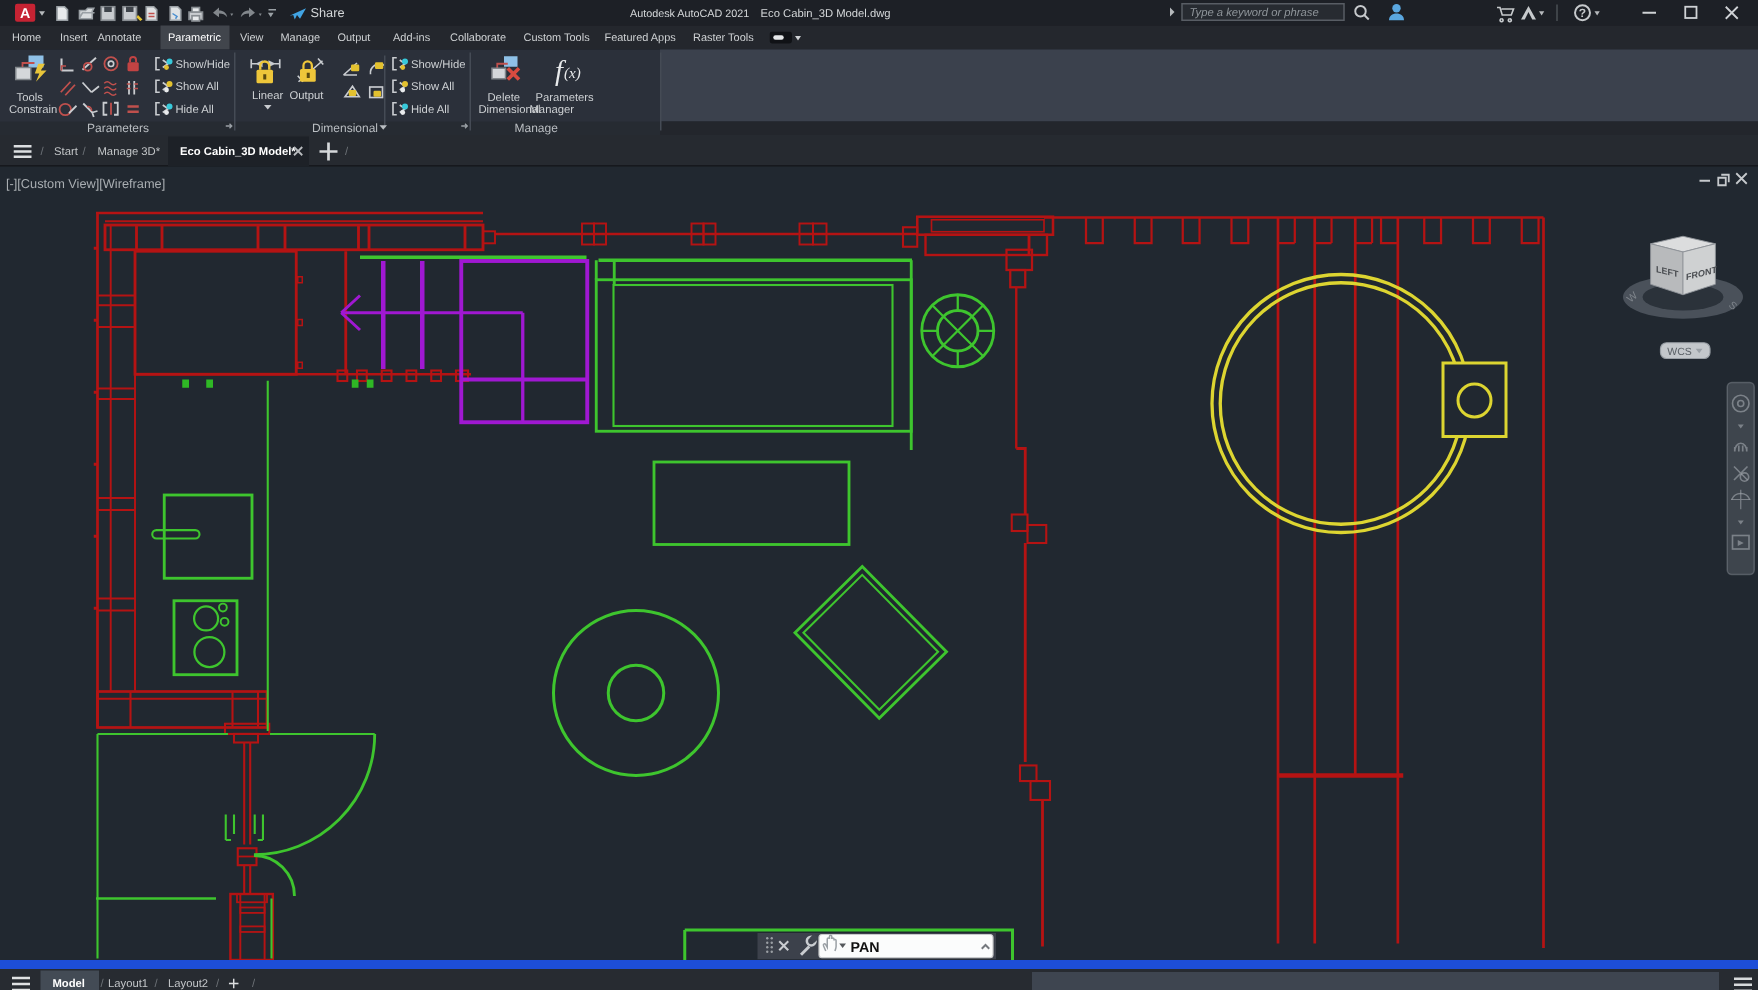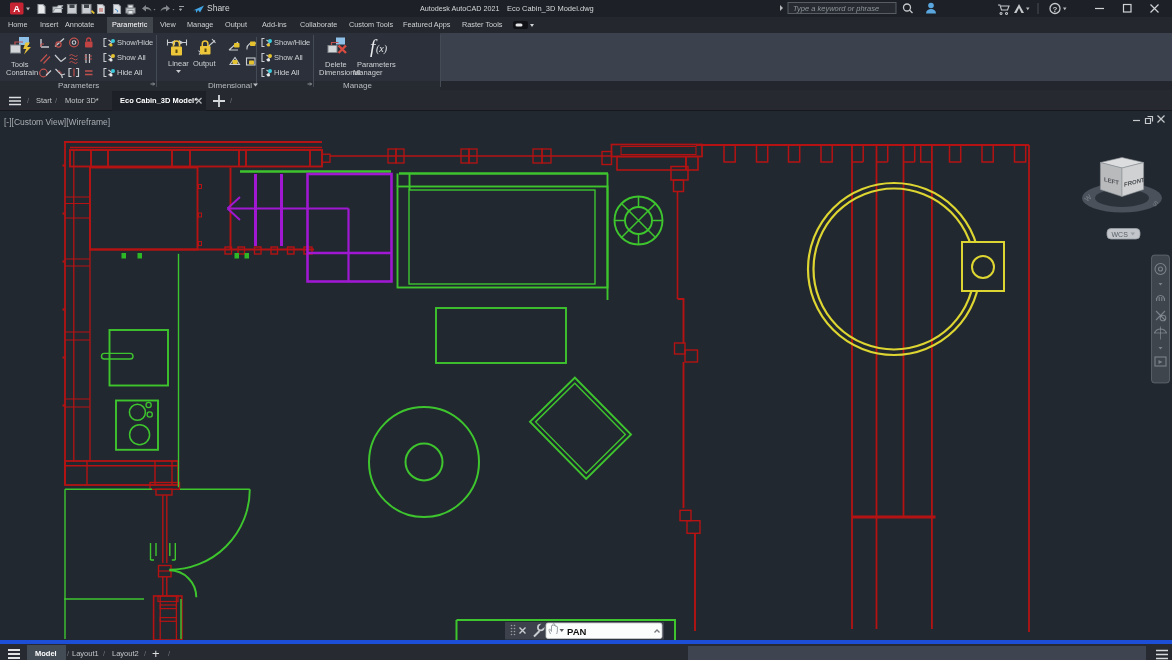--- a/index.html
+++ b/index.html
@@ -2,21 +2,21 @@
 <html><head><meta charset="utf-8">
 <style>
 *{margin:0;padding:0;box-sizing:border-box}
 body{width:1172px;height:660px;overflow:hidden;font-family:"Liberation Sans",sans-serif;background:#15171c}
 #app{position:relative;width:1172px;height:660px;overflow:hidden}
 .abs{position:absolute}
 #title{position:absolute;left:0;top:0;width:1172px;height:17px;background:#1d2026}
 #menu{position:absolute;left:0;top:17px;width:1172px;height:16px;background:#24272d}
 #ribbon{position:absolute;left:0;top:33px;width:1172px;height:57px;background:#2b303a}
 #tabsbar{position:absolute;left:0;top:90px;width:1172px;height:21px;background:#262a30;border-bottom:1px solid #16181d}
-#status{position:absolute;left:0;top:640px;width:1172px;height:20px;background:#272b31;border-top:4px solid #1d4ed8}
+#status{position:absolute;left:0;top:640px;width:1172px;height:20px;background:#272b31;border-top:6px solid #1d4ed8}
 .mt{position:absolute;top:0;height:16px;line-height:16px;font-size:7.3px;color:#ced1d3;white-space:nowrap}
 .rtx{position:absolute;font-size:7.5px;color:#ced1d4;white-space:nowrap;line-height:8px}
 .lbl{position:absolute;top:48px;height:9px;line-height:9px;font-size:8px;color:#b9bdc1;white-space:nowrap}
 .ttx{position:absolute;font-size:8.5px;color:#d5d8da;white-space:nowrap;top:2px;height:13px;line-height:13px}
 .ftx{position:absolute;top:0;height:21px;line-height:21px;font-size:7.5px;color:#c4c7c9;white-space:nowrap}
 .stx{position:absolute;top:0;height:19px;line-height:19px;font-size:7.5px;color:#c3c6c9;white-space:nowrap}
 .sl{color:#6d7277}
 </style></head>
 <body>
 <div id="app">
@@ -213,21 +213,21 @@
   <span class="lbl" style="left:343px">Manage</span>
 </div>
 
 <div id="tabsbar">
   <svg class="abs" style="left:9px;top:6px" width="13" height="10" viewBox="0 0 13 10">
     <path d="M0 1.5 h12 M0 5 h12 M0 8.5 h12" stroke="#dcdfe1" stroke-width="1.7"></path>
   </svg>
   <span class="ftx sl" style="left:27px">/</span>
   <span class="ftx" style="left:36px">Start</span>
   <span class="ftx sl" style="left:55px">/</span>
-  <span class="ftx" style="left:65px">Motor 3D*</span>
+  <span class="ftx" style="left:65px">Manage 3D*</span>
   <span class="abs" style="left:112px;top:1px;width:94px;height:20px;background:#1d2127"></span>
   <span class="ftx" style="left:120px;color:#fff;font-weight:bold">Eco Cabin_3D Model*</span>
   <svg class="abs" style="left:195px;top:7px" width="8" height="8" viewBox="0 0 8 8">
     <path d="M1 1 l5.5 5.5 M6.5 1 l-5.5 5.5" stroke="#b9bcbf" stroke-width="1.2"></path>
   </svg>
   <svg class="abs" style="left:212px;top:4px" width="14" height="14" viewBox="0 0 14 14">
     <path d="M7 1 v12 M1 7 h12" stroke="#d5d8da" stroke-width="1.8"></path>
   </svg>
   <span class="ftx sl" style="left:230px">/</span>
 </div>

